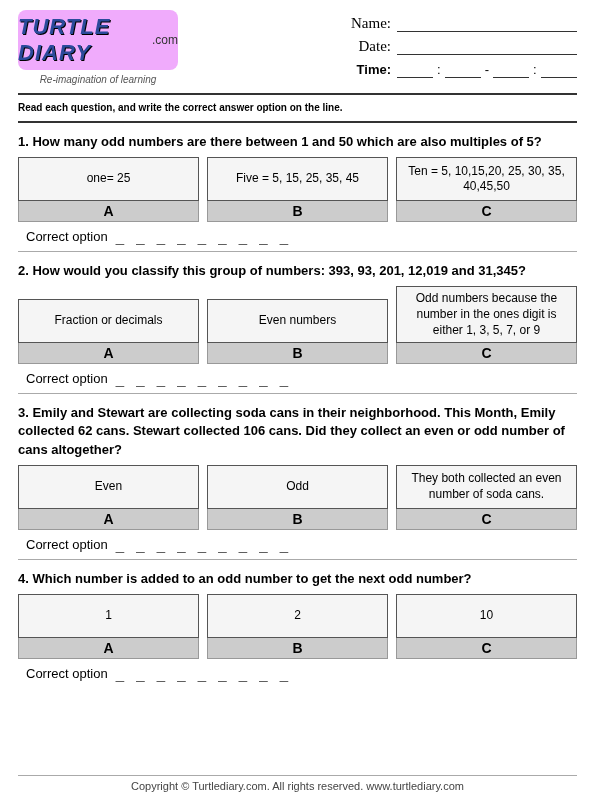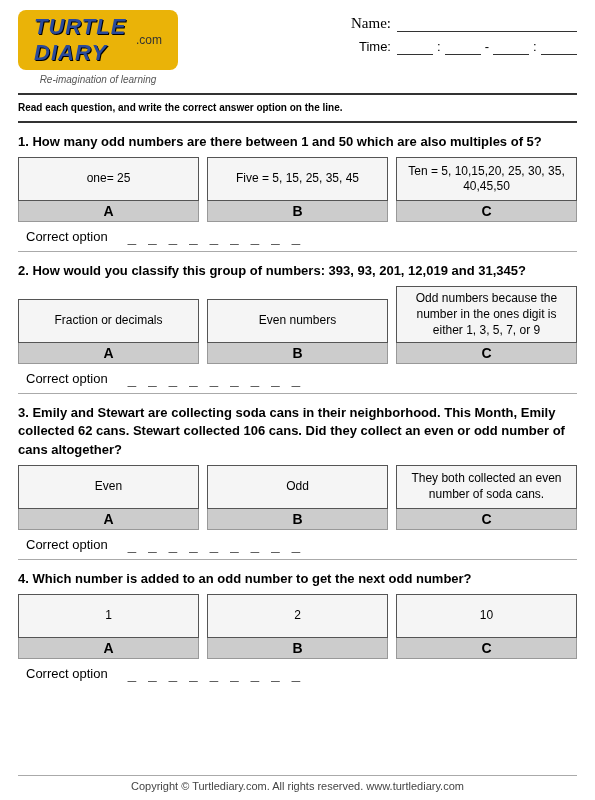--- a/index.html
+++ b/index.html
@@ -24,23 +24,23 @@
       align-items: flex-start;
       margin-bottom: 8px;
     }
     .logo-area {
       display: flex;
       flex-direction: column;
       align-items: center;
       width: 160px;
     }
     .logo-box {
-      background: #eab308;
+      background: #f0abfc;
       border-radius: 8px;
-      padding: 4px 16px;
+      padding: 4px 0;
       display: flex;
       align-items: center;
       justify-content: center;
     }
     .logo-text {
       font-size: 22px;
       font-weight: 900;
       font-style: italic;
       color: #2a4a9b;
       text-shadow: 1px 1px 0 #000;
@@ -89,20 +89,21 @@
     .time-row {
       display: flex;
       align-items: center;
       gap: 4px;
     }
     .time-row label {
       width: 42px;
       text-align: right;
       font-size: 13px;
       margin-right: 2px;
+      font-weight: bold;
     }
     .time-box {
       border: none;
       border-bottom: 1px solid #333;
       width: 36px;
       height: 18px;
       outline: none;
       background: transparent;
       font-size: 13px;
       text-align: center;
@@ -164,21 +165,21 @@
       width: 100%;
       text-align: center;
       padding: 2px 0;
       margin-top: 0;
       border: 1px solid #999;
       border-top: none;
     }
     .correct-row {
       display: flex;
       align-items: center;
-      gap: 20px;
+      gap: 8px;
       margin-top: 2px;
       margin-left: 8px;
       font-size: 13px;
     }
     .dashes {
       letter-spacing: 4px;
       font-size: 15px;
       color: #555;
     }
     .divider {
@@ -210,20 +211,24 @@
         <span class="logo-text">TURTLE DIARY</span>
         <span class="logo-com">.com</span>
       </div>
       <span class="logo-tagline">Re-imagination of learning</span>
     </div>
     <div class="name-fields">
       <div class="name-row">
         <label>Name:</label>
         <input class="name-line" type="text" style="">
       </div>
+      <div class="name-row">
+        <label>Date:</label>
+        <input class="name-line" type="text" style="">
+      </div>
       <div class="time-row">
         <label>Time:</label>
         <input class="time-box" type="text" style="">
         <span class="time-sep">:</span>
         <input class="time-box" type="text" style="">
         <span class="time-sep">-</span>
         <input class="time-box" type="text" style="">
         <span class="time-sep">:</span>
         <input class="time-box" type="text" style="">
       </div>

